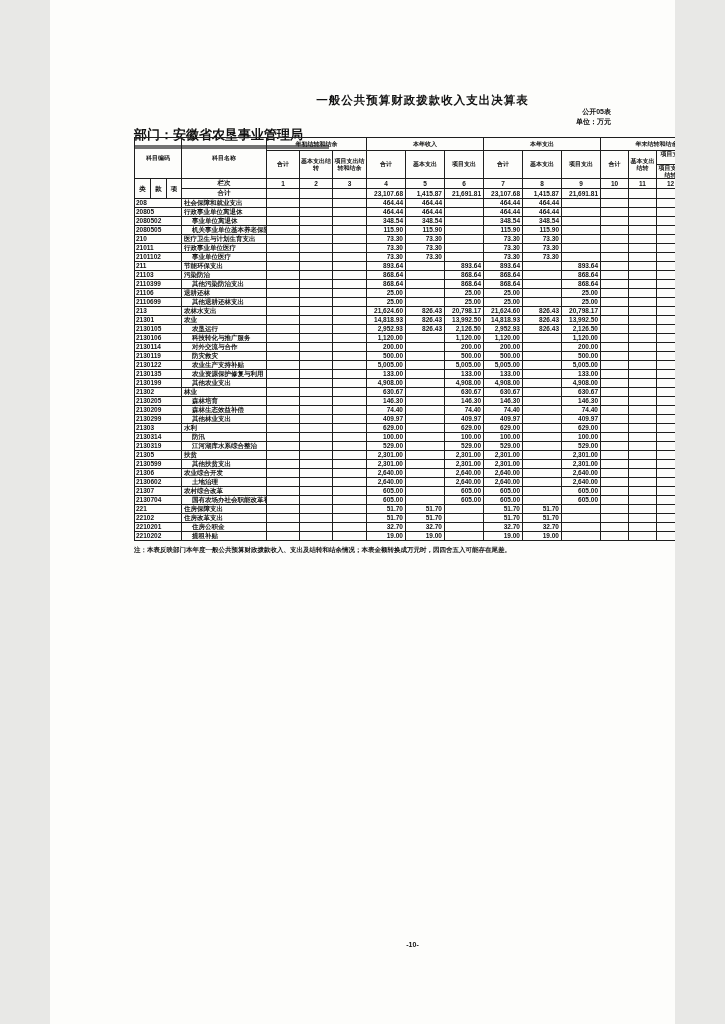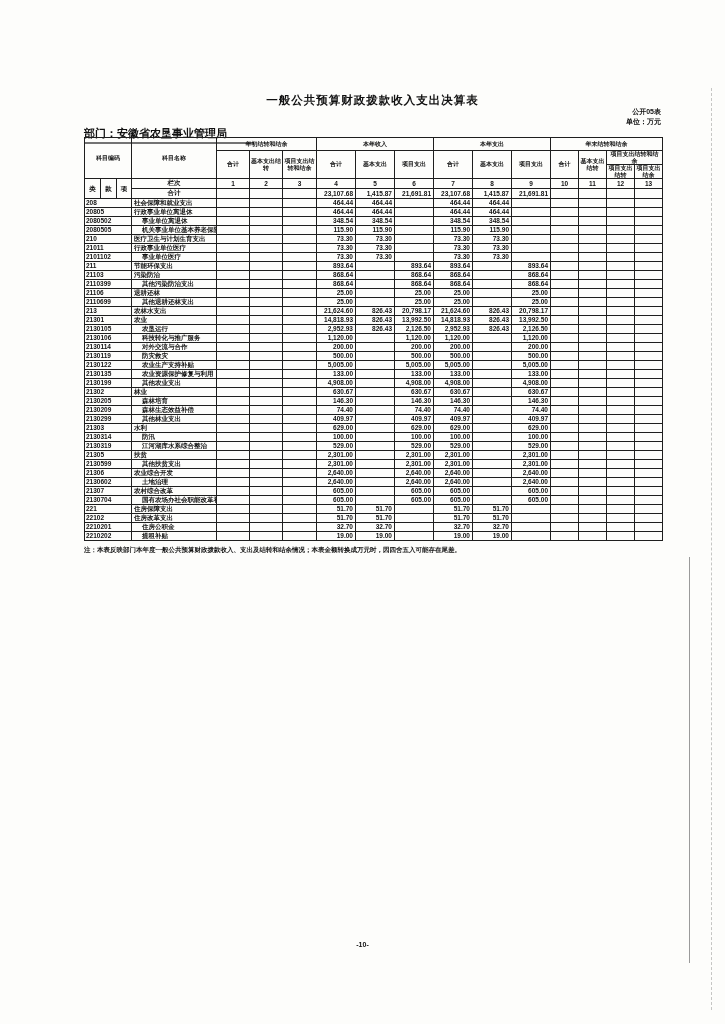--- a/index.html
+++ b/index.html
@@ -1,37 +1,37 @@
 <!DOCTYPE html>
 <html><head>
 <meta charset="utf-8">
 <style>
   html,body { margin:0; padding:0; background:#e8e8e6; }
   .sheet {
-    position:relative; width:725px; height:1024px; margin:0 auto;
+    position:relative; width:625px; height:1024px; margin:0 auto;
     background:#fdfdfb; overflow:hidden;
     font-family:"Liberation Sans","DejaVu Sans",sans-serif;
     color:#111;
   }
   .title {
     position:absolute; left:84px; top:93px; width:577px;
     text-align:center; font-size:11.5px; font-weight:bold; letter-spacing:1px;
   }
   .doc-label {
     position:absolute; right:64px; top:107px;
     font-size:7px; font-weight:bold; text-align:right;
   }
   .unit-label {
     position:absolute; right:64px; top:117px;
     font-size:7px; font-weight:bold; text-align:right;
   }
   .dept {
     position:absolute; left:84px; top:126px;
-    font-size:11px; font-weight:bold;
-    border-bottom:2px solid #737373; padding:0 26px 1px 0;
+    font-size:13px; font-weight:bold;
+    border-bottom:4px solid #737373; padding:0 26px 1px 0;
   }
   .tbl-wrap { position:absolute; left:84px; top:137px; }
   table { border-collapse:collapse; table-layout:fixed; width:577px; }
   th,td {
     border:1px solid #1e1e1e; padding:0 1px; overflow:hidden;
     font-weight:bold; vertical-align:middle;
   }
   thead th { font-size:6px; text-align:center; line-height:1.1; white-space:normal; }
   thead tr.bandrow th { height:12px; }
   thead tr.subrow th { height:12px; }

